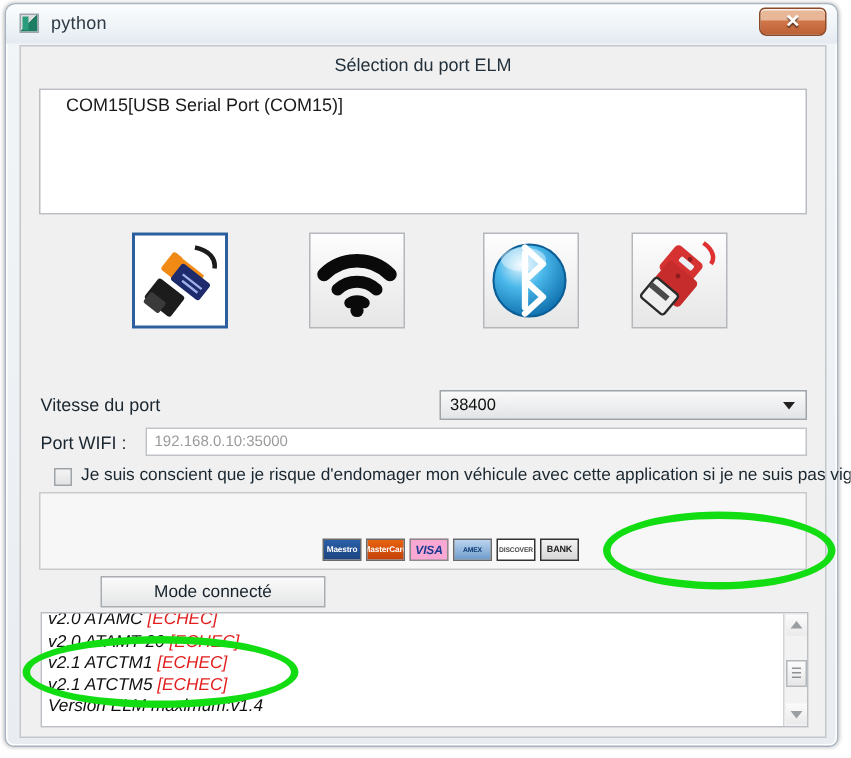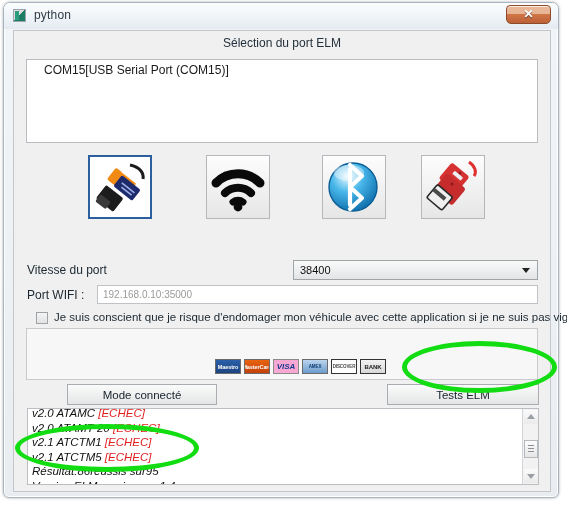--- a/index.html
+++ b/index.html
@@ -459,29 +459,27 @@
         <div class="card maestro">Maestro</div>
         <div class="card mastercard">MasterCard</div>
         <div class="card visa">VISA</div>
         <div class="card amex">AMEX</div>
         <div class="card discover">DISCOVER</div>
         <div class="card bank">BANK</div>
       </div>
     </div>
 
     <div class="mode-btn" id="btn-connecte">Mode connecté</div>
-    <div class="mode-btn" id="btn-tests">Tests ELM</div>
 
     <div id="log-area">
       <div id="log-lines">
           <div class="log-line"><span>v2.0 ATAMC </span><span class="fail">[ECHEC]</span></div>
           <div class="log-line"><span>v2.0 ATAMT 20 </span><span class="fail">[ECHEC]</span></div>
           <div class="log-line"><span>v2.1 ATCTM1 </span><span class="fail">[ECHEC]</span></div>
           <div class="log-line"><span>v2.1 ATCTM5 </span><span class="fail">[ECHEC]</span></div>
-          <div class="log-line"><span>Résultat:86réussis sur95</span></div>
           <div class="log-line"><span>Version ELM maximum:v1.4</span></div>
         </div>
       <div id="log-sb">
         <div class="sb-arrow" id="sb-up">
             <i></i>
           </div>
         <div id="sb-thumb">
             <i></i>
           </div>
         <div class="sb-arrow" id="sb-down">

